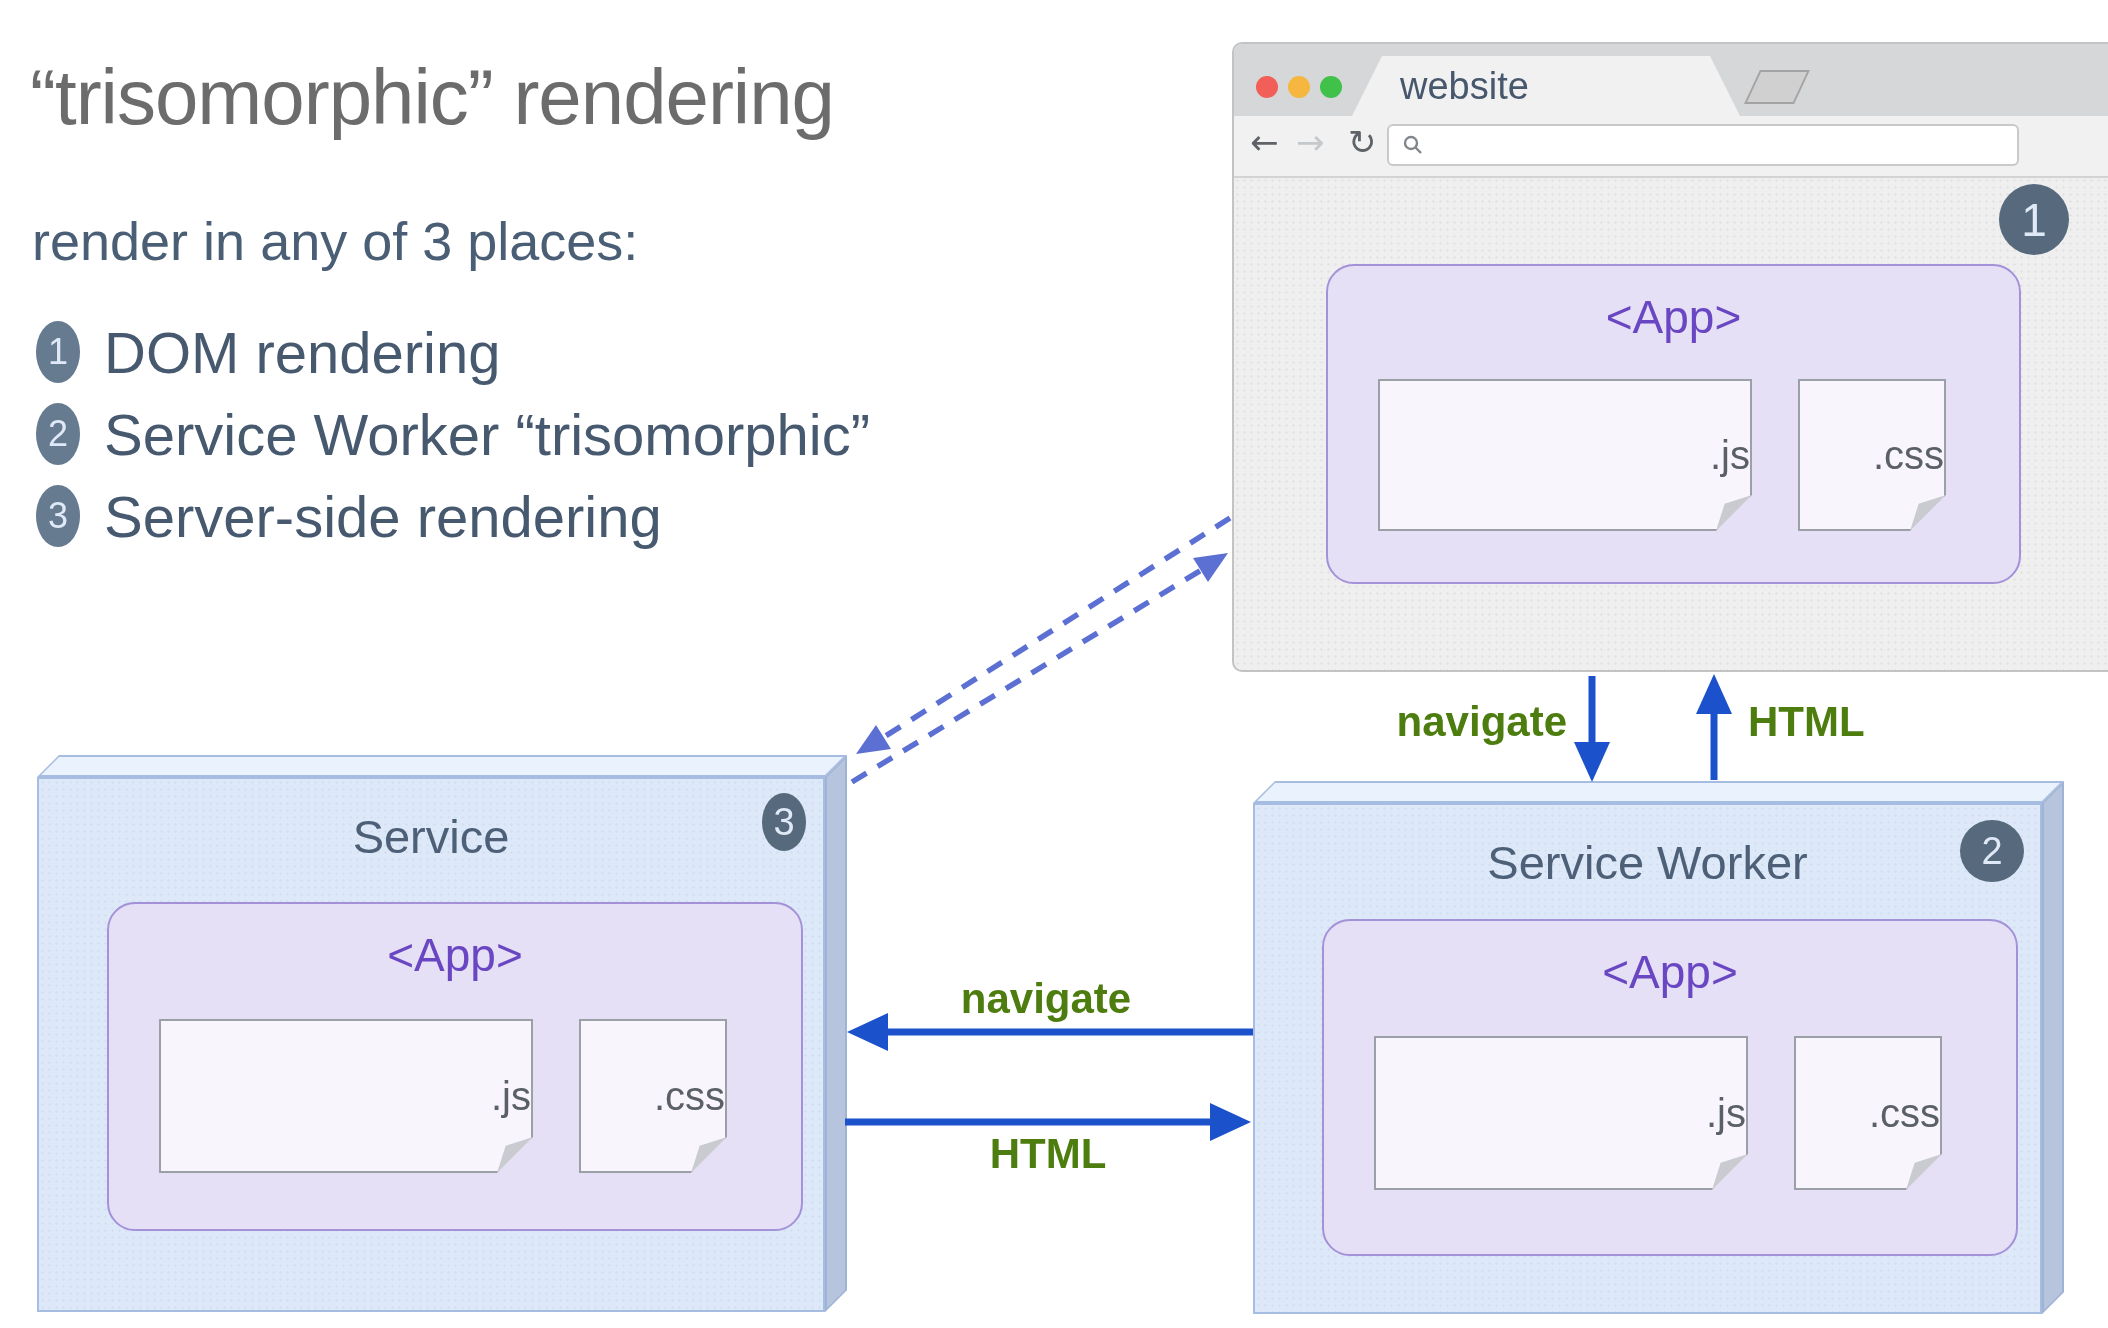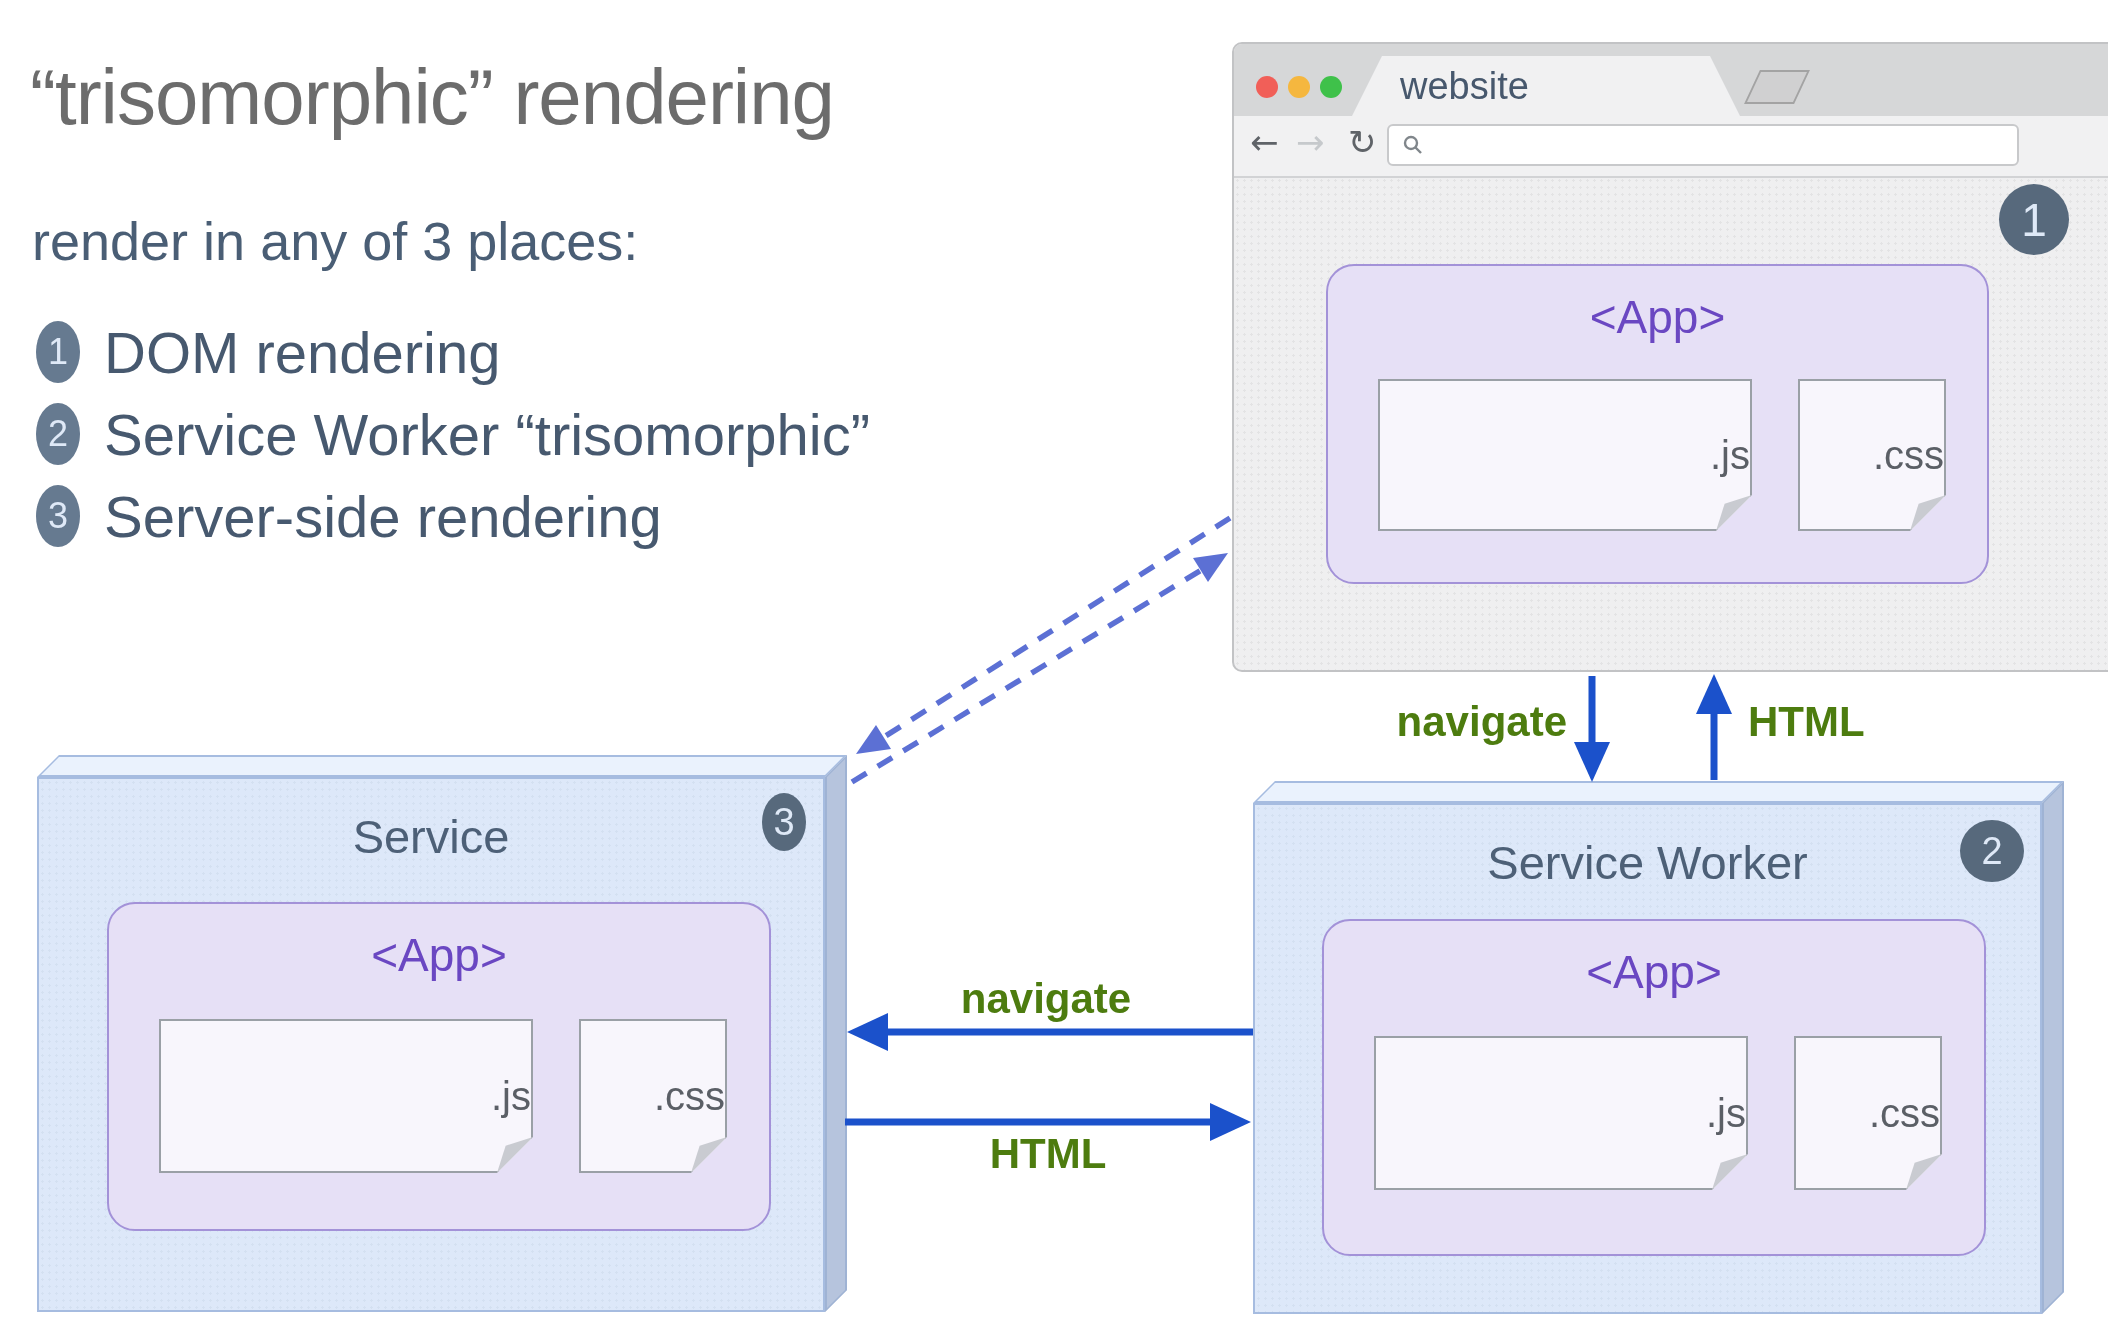--- a/index.html
+++ b/index.html
@@ -21,21 +21,21 @@
     background-size:7px 7px;}
   .face-top{position:absolute;left:-2px;top:-24px;width:calc(100% + 4px);height:22px;
     transform:skewX(-45deg);transform-origin:0 100%;
     background:#eaf2fd;border:2px solid #a6bce0;box-sizing:border-box;}
   .face-right{position:absolute;right:-24px;top:-2px;width:22px;height:calc(100% + 4px);
     transform:skewY(-45deg);transform-origin:0 0;
     background:#b6c4dd;border:2px solid #9fb3d4;box-sizing:border-box;}
   .box-title{position:absolute;left:0;top:30px;width:100%;text-align:center;font-size:47px;color:#4d6077;}
   .badge.box-badge{position:absolute;font-size:38px;}
   
-  .app-box{position:absolute;background:#e6e0f6;border:2px solid #a392d8;border-radius:28px;}
+  .app-box{position:absolute;background:#e6e0f6;border:2px solid #a392d8;border-radius:28px;padding-left:32px;}
   .app-title{position:absolute;left:0;top:24px;width:100%;text-align:center;font-size:46px;color:#6a47c2;}
   .file{position:absolute;background:#f8f6fc;border:2px solid #9aa0a6;
     display:flex;align-items:center;justify-content:flex-end;font-size:40px;color:#5b5f66;}
   .file .cut{position:absolute;right:-2px;bottom:-2px;width:36px;height:36px;background:#e6e0f6;
     clip-path:polygon(100% 0,100% 100%,0 100%);}
   .file .flap{position:absolute;right:-2px;bottom:-2px;width:36px;height:36px;background:#c9cbd1;
     clip-path:polygon(0 100%,100% 0,24% 24%);}
   
   .browser{position:absolute;left:1232px;top:42px;width:1028px;height:630px;background:#efeff0;
     border:2px solid #c2c3c5;border-radius:10px;box-sizing:border-box;

